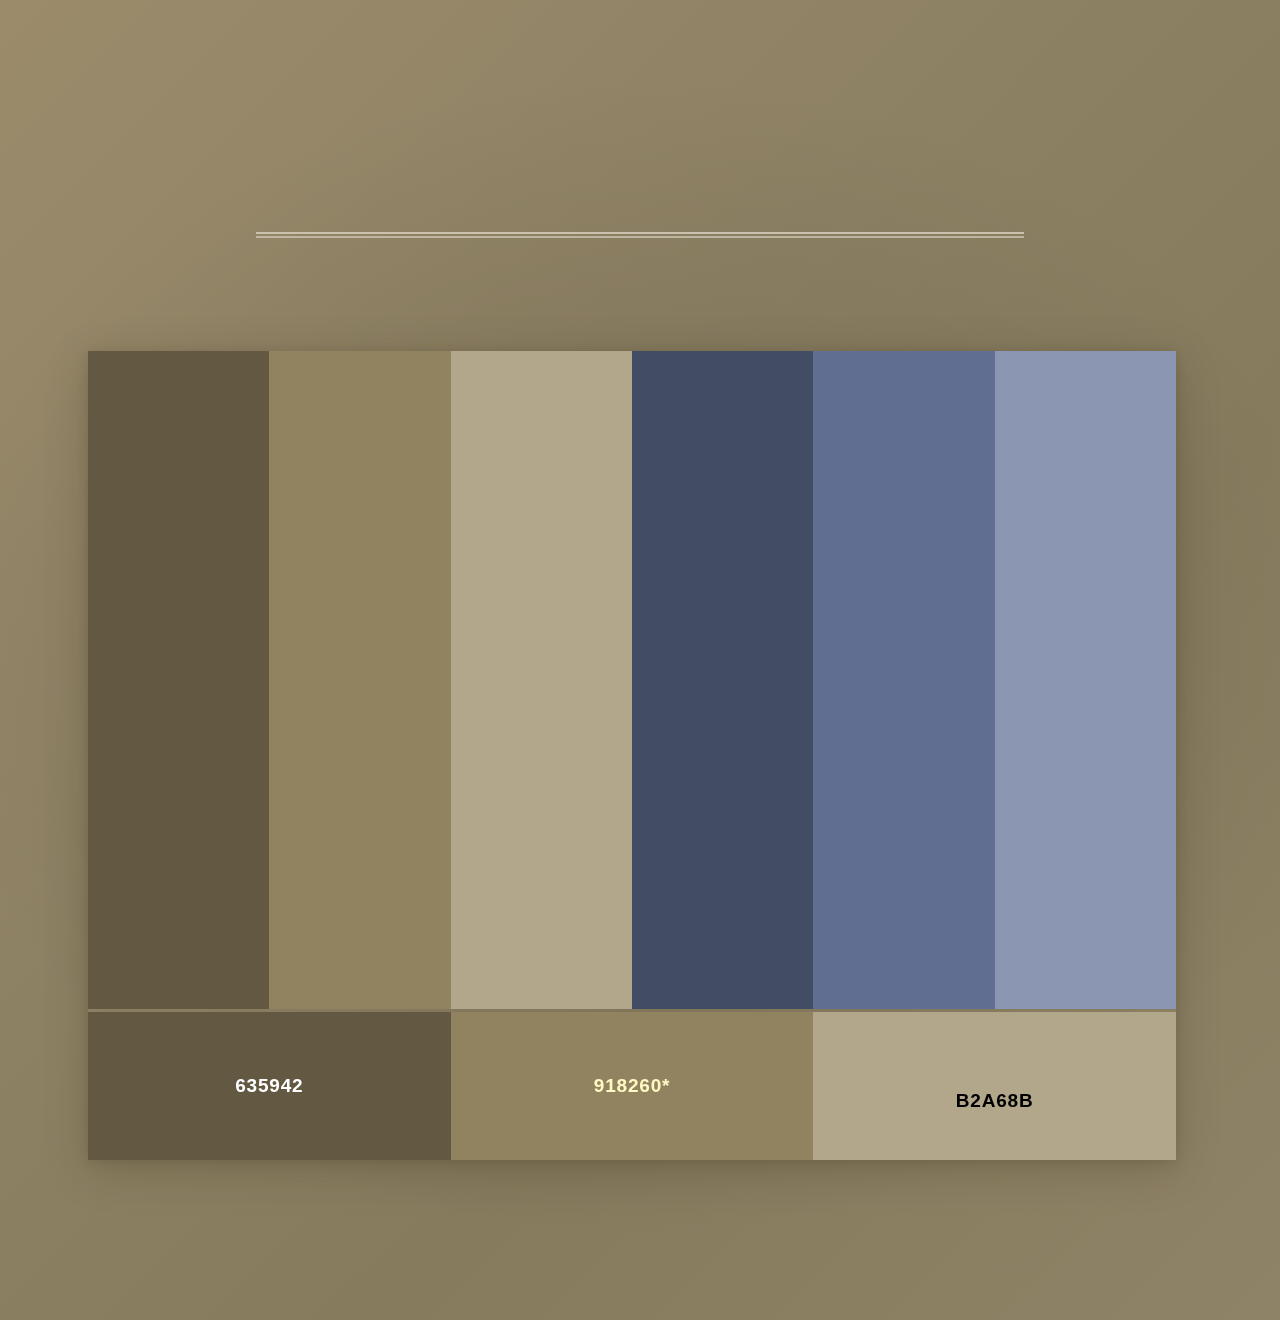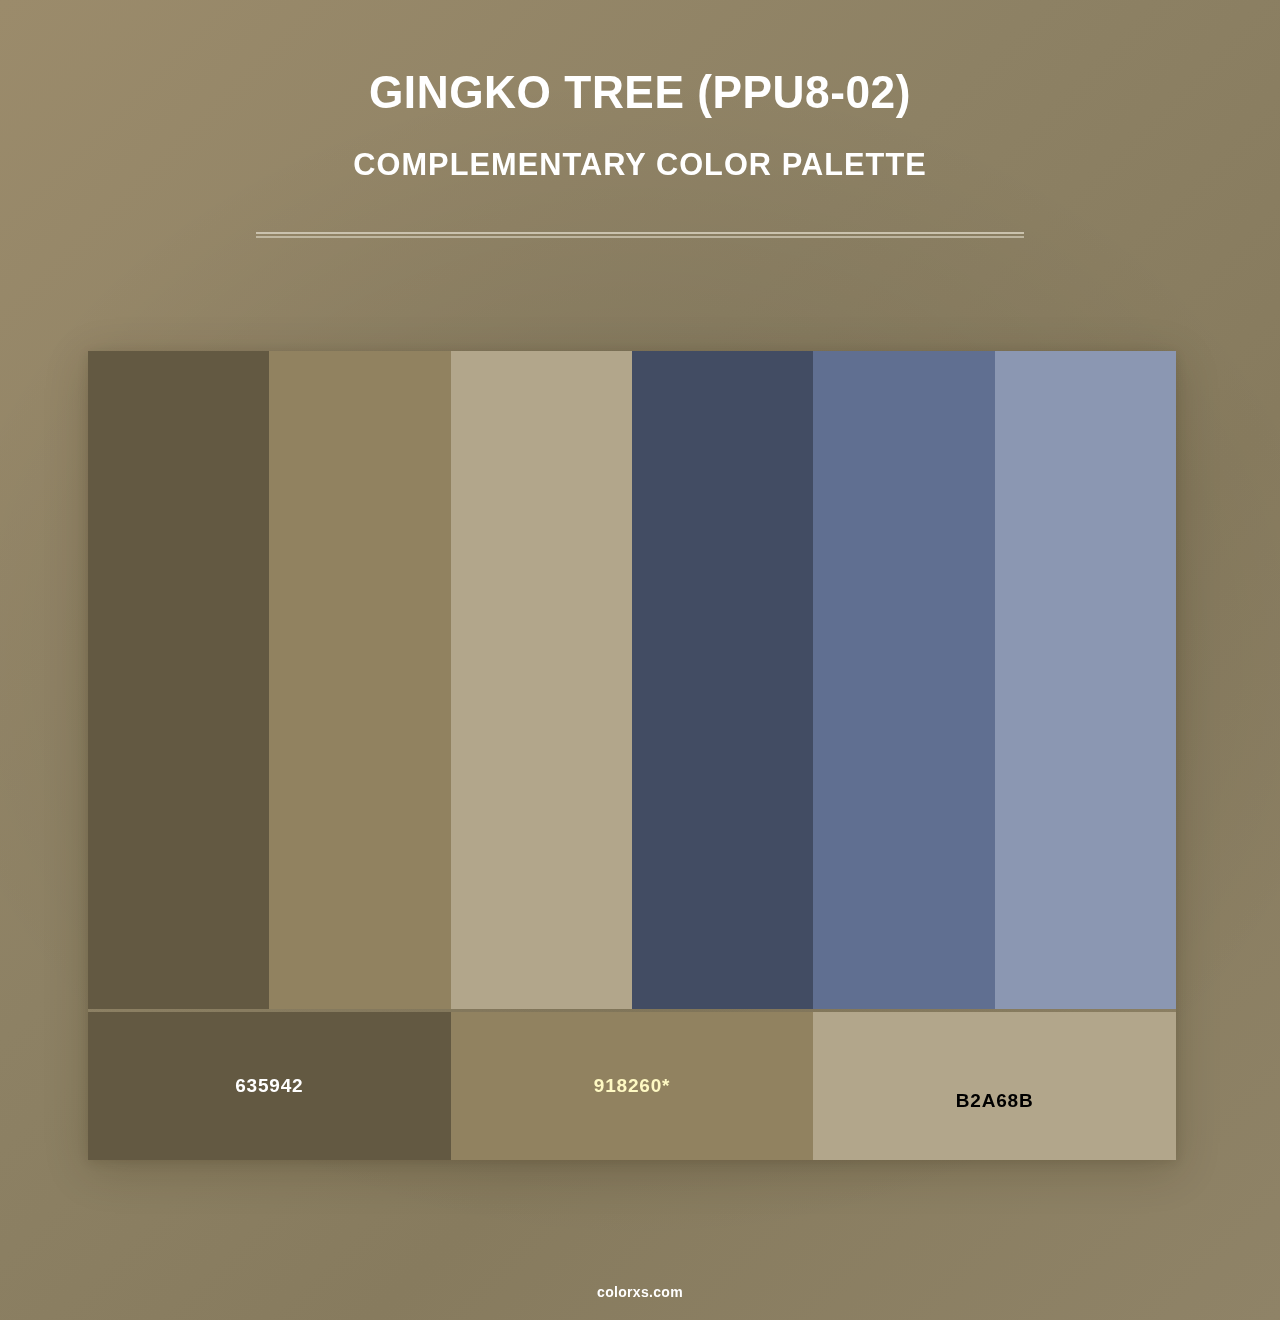--- a/index.html
+++ b/index.html
@@ -134,24 +134,20 @@
     color: #ffffff;
     letter-spacing: 0.3px;
     font-family: "Liberation Sans", sans-serif;
   }
 </style>
 </head>
 <body>
 
 <div id="page">
 
-  <div class="header">
-    <h1 class="title">GINGKO TREE (PPU8-02)</h1>
-    <h2 class="subtitle">COMPLEMENTARY COLOR PALETTE</h2>
-  </div>
 
   <div class="divider">
     <div class="rule" style="background-color: rgb(207, 200, 180);"></div>
     <div class="rule second" style="background-color: rgb(207, 200, 180);"></div>
   </div>
 
   <div class="palette">
 
     <div class="swatch-row">
       <div class="swatch" style="background-color: rgb(99, 89, 66);"></div>
@@ -171,17 +167,14 @@
       <div class="label-cell" style="background-color: rgb(145, 130, 96);">
         <span class="label-text" style="color: #fef9c3;">918260*</span>
       </div>
       <div class="label-cell" style="background-color: rgb(178, 166, 139);">
         <span class="label-text" style="color: rgb(0, 0, 0); margin-top: 30px;">B2A68B</span>
       </div>
     </div>
 
   </div>
 
-  <div class="footer">
-    <span class="footer-text">colorxs.com</span>
-  </div>
 
 </div>
 
 </body></html>

